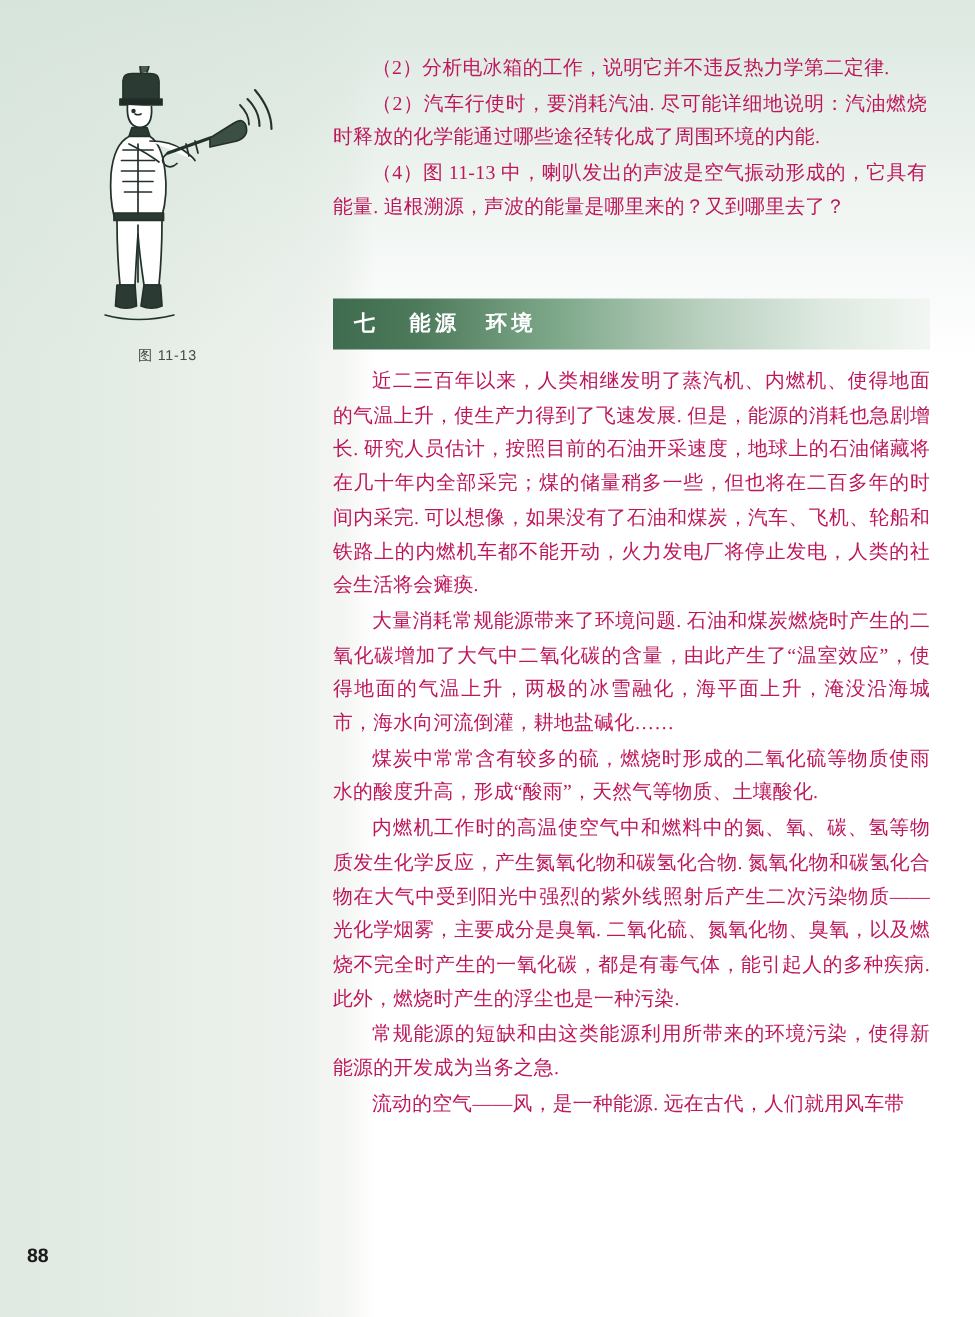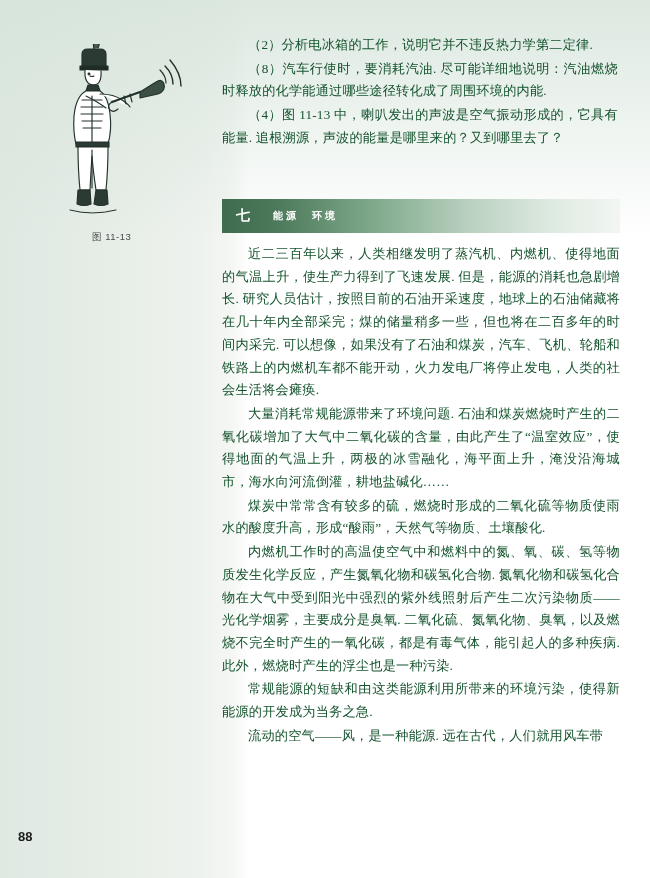--- a/index.html
+++ b/index.html
@@ -32,21 +32,21 @@
   
   .col {
     position: absolute;
     left: 222px;
     top: 34px;
     width: 396px;
   }
   .para {
     font-size: 13.2px;
     line-height: 1.72;
-    color: #14532d;
+    color: #be185d;
     text-align: justify;
     margin: 0 0 1px 0;
     letter-spacing: 0.2px;
   }
   .para.ind2 { text-indent: 26px; }
 
   
   .section-head {
     position: absolute;
     left: 222px;
@@ -59,21 +59,21 @@
   }
   .section-num {
     color: #ffffff;
     font-size: 14px;
     font-weight: bold;
     margin-left: 14px;
     letter-spacing: 1px;
   }
   .section-title {
     color: #ffffff;
-    font-size: 10px;
+    font-size: 14px;
     font-weight: bold;
     margin-left: 22px;
     letter-spacing: 3px;
   }
 
   .body-block { position: absolute; left: 222px; top: 243px; width: 398px; }
 
   
   .figure {
     position: absolute;
@@ -161,21 +161,21 @@
       <path d="M44 146 L55 146 L56 160 Q49 163 42 160 Z" fill="#2b3b33"></path>
 
       <path d="M18 166 Q40 172 64 166" stroke-width="1"></path>
     </g>
   </svg>
 </div>
 <div class="fig-caption">图 11-13</div>
 
 <div class="col">
   <p class="para ind2">（2）分析电冰箱的工作，说明它并不违反热力学第二定律.</p>
-  <p class="para ind2">（8）汽车行使时，要消耗汽油. 尽可能详细地说明：汽油燃烧时释放的化学能通过哪些途径转化成了周围环境的内能.</p>
+  <p class="para ind2">（2）汽车行使时，要消耗汽油. 尽可能详细地说明：汽油燃烧时释放的化学能通过哪些途径转化成了周围环境的内能.</p>
   <p class="para ind2">（4）图 11-13 中，喇叭发出的声波是空气振动形成的，它具有能量. 追根溯源，声波的能量是哪里来的？又到哪里去了？</p>
 </div>
 
 <div class="section-head">
   <span class="section-num">七</span>
   <span class="section-title">能源　环境</span>
 </div>
 
 <div class="body-block">
   <p class="para ind2">近二三百年以来，人类相继发明了蒸汽机、内燃机、使得地面的气温上升，使生产力得到了飞速发展. 但是，能源的消耗也急剧增长. 研究人员估计，按照目前的石油开采速度，地球上的石油储藏将在几十年内全部采完；煤的储量稍多一些，但也将在二百多年的时间内采完. 可以想像，如果没有了石油和煤炭，汽车、飞机、轮船和铁路上的内燃机车都不能开动，火力发电厂将停止发电，人类的社会生活将会瘫痪.</p>

